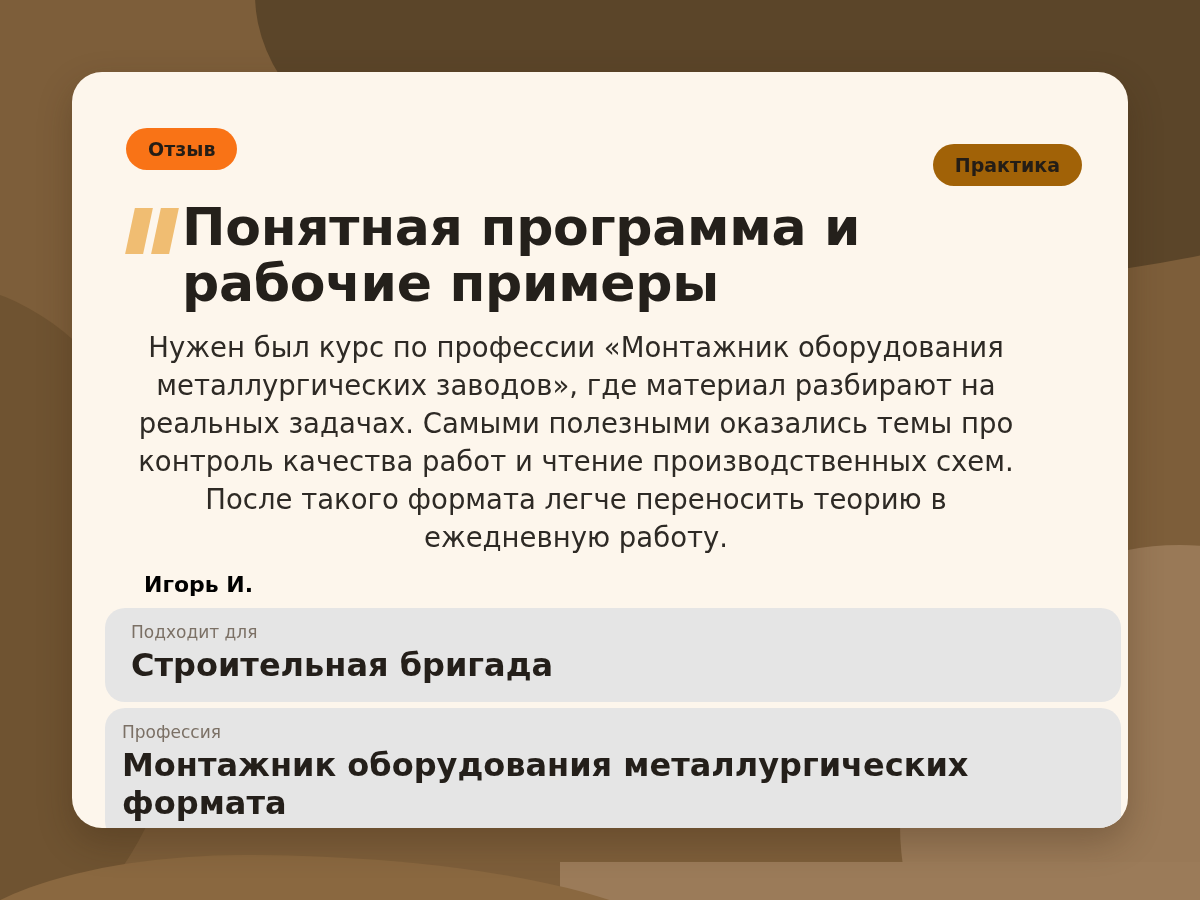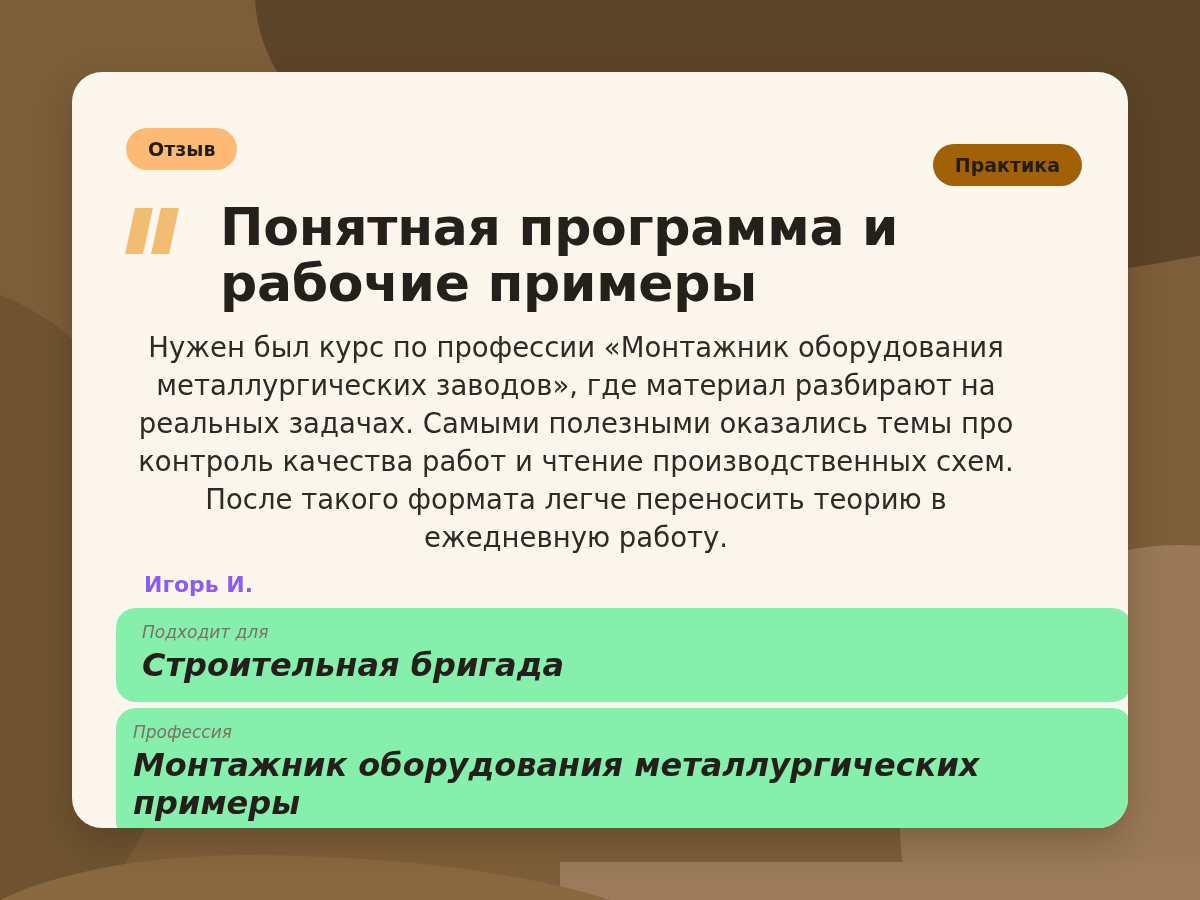--- a/index.html
+++ b/index.html
@@ -57,27 +57,27 @@
     display:flex; justify-content:space-between; align-items:center;
   }
   .badge {
     display:inline-block;
     font-size:19px; font-weight:bold;
     color:#241d16;
     padding:10px 22px;
     border-radius:22px;
     white-space:nowrap;
   }
-  .badge-primary { background:#fdba74; }
+  .badge-primary { background:#f97316; }
   .badge-secondary { background:#a16207;margin-top:32px; }
 
   .heading-block {
     position:absolute;
     left:54px; top:128px; right:120px;
-    display:flex; align-items:flex-start;gap:38px;
+    display:flex; align-items:flex-start;
   }
   .quote-mark {
     flex:0 0 auto;
     width:56px; height:50px;
     margin-top:8px;
     position:relative;
   }
   .quote-mark span {
     position:absolute; top:0;
     width:18px; height:46px;
@@ -102,32 +102,31 @@
     line-height:1.38;
     color:#2e2a25;
     text-align:center;
   }
 
   #author-name {
     position:absolute;
     left:72px; top:500px;
     font-size:22px;
     font-weight:bold;
-    color:#8b5cf6;
+    color:#000000;
   }
 
   
   .info-card {
     position:absolute;
-    left:44px;
+    left:33px;
     width:1016px;
-    background:#86efac;
+    background:#e5e5e5;
     border-radius:20px;
     padding:14px 26px 18px 26px;
-    font-style:italic;
   }
   #info-card-audience { top:536px; }
   #info-card-profession { top:636px;padding-left:17px; }
 
   .info-label {
     font-size:17px;
     color:#7b7065;
     margin-bottom:4px;
   }
   .info-value {
@@ -167,16 +166,16 @@
 
   <div id="author-name">Игорь И.</div>
 
   <div class="info-card" id="info-card-audience">
     <div class="info-label">Подходит для</div>
     <div class="info-value">Строительная бригада</div>
   </div>
 
   <div class="info-card" id="info-card-profession">
     <div class="info-label">Профессия</div>
-    <div class="info-value">Монтажник оборудования металлургических примеры</div>
+    <div class="info-value">Монтажник оборудования металлургических формата</div>
   </div>
 
 </div>
 
 </body></html>

